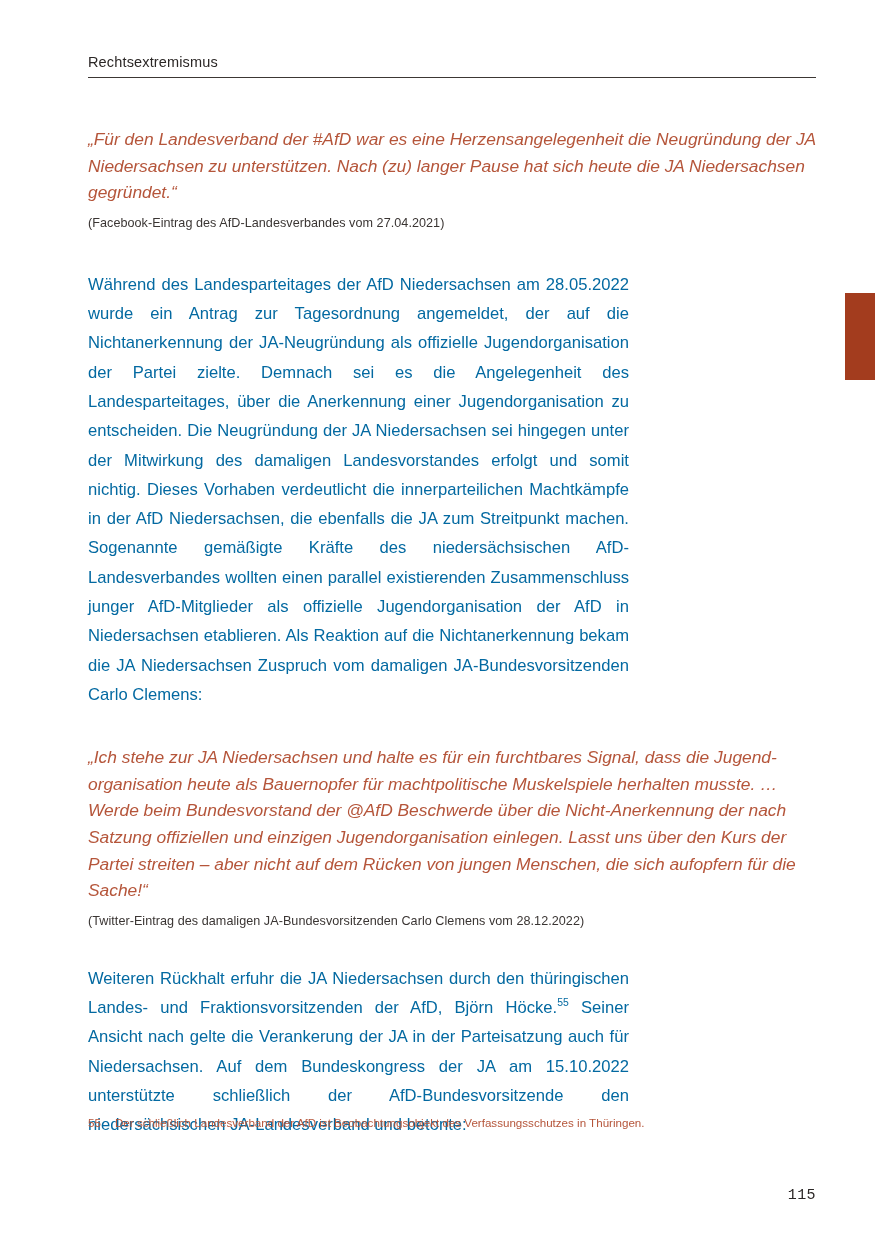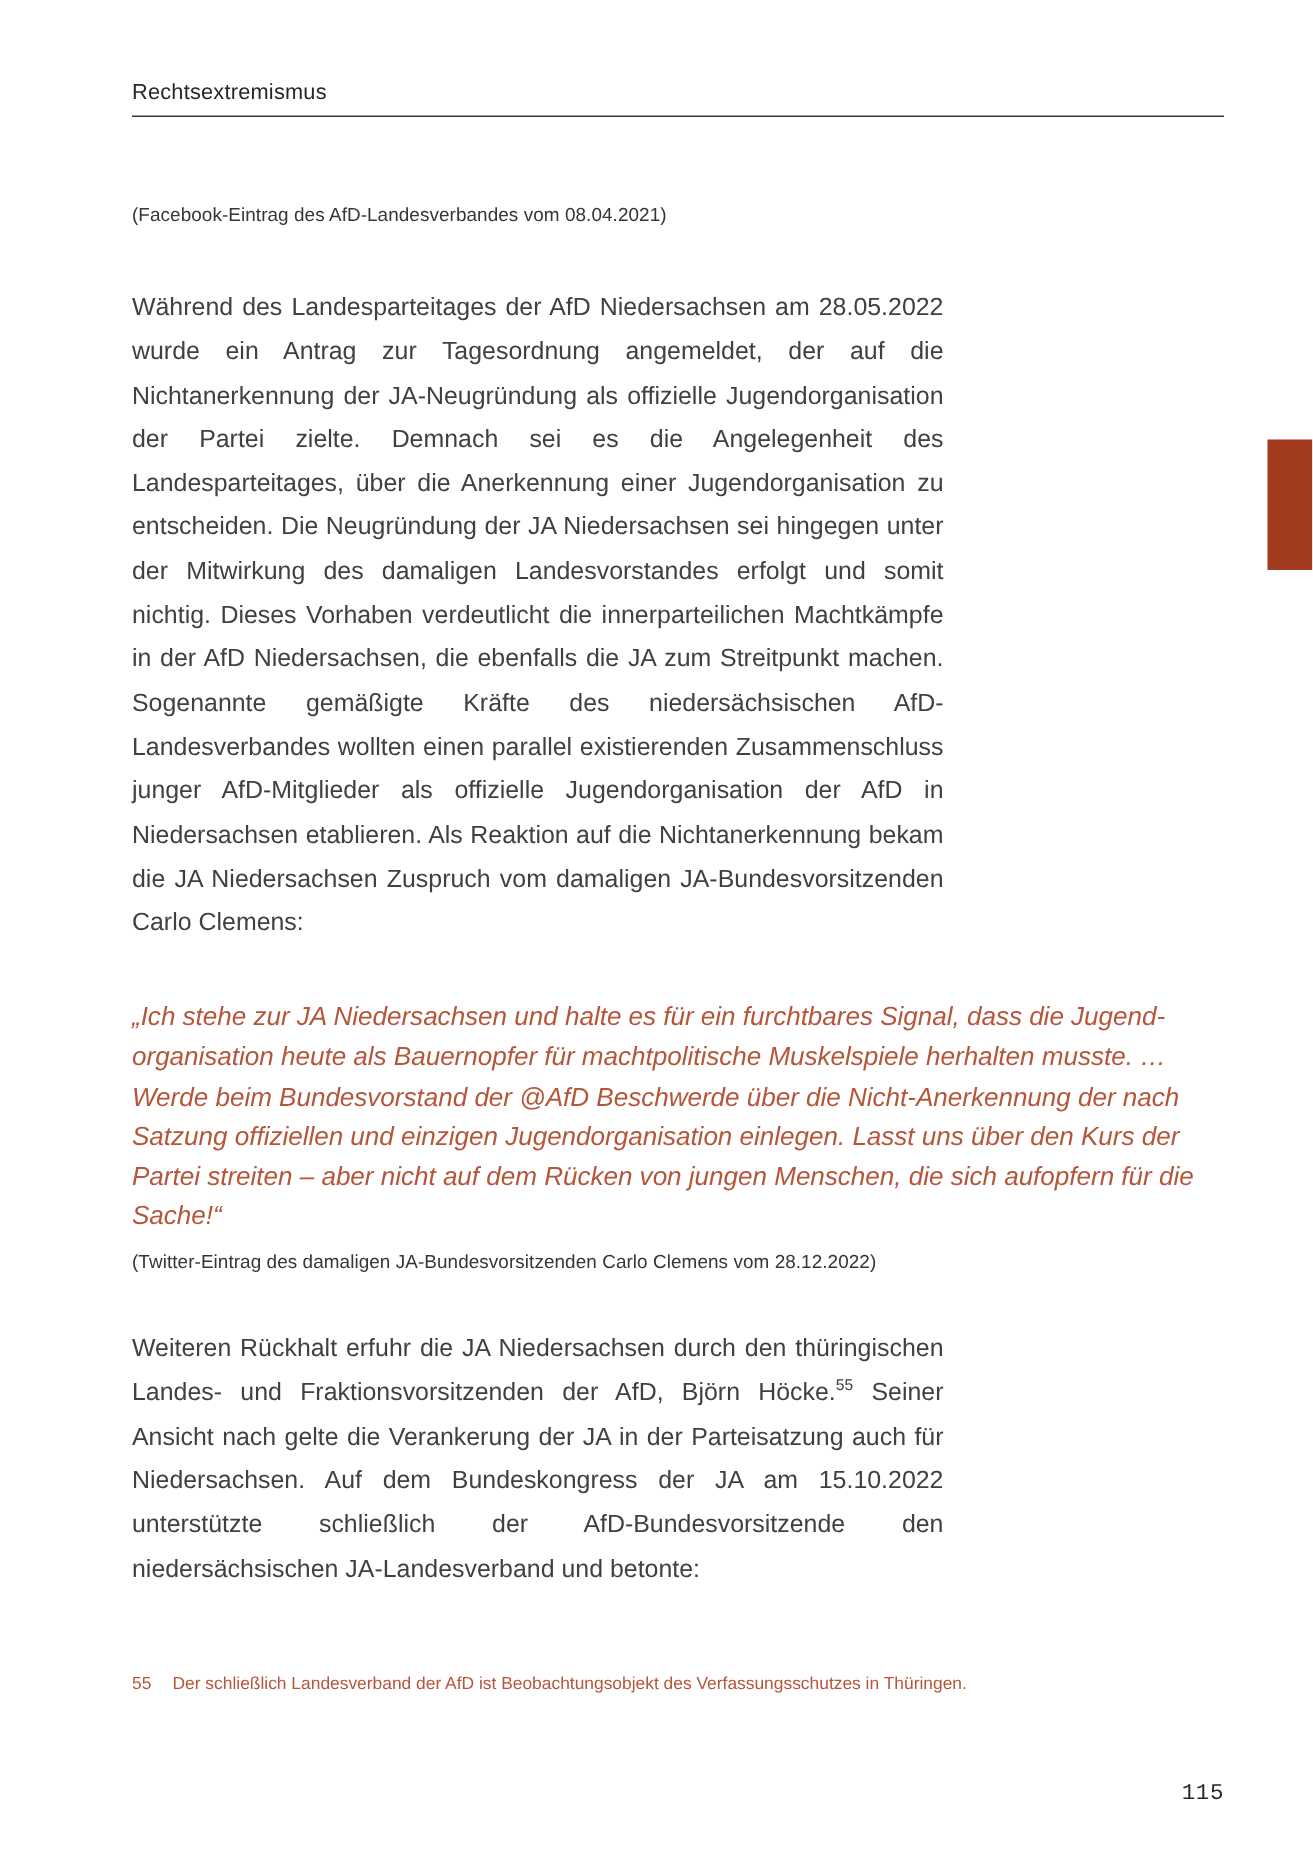--- a/index.html
+++ b/index.html
@@ -79,21 +79,21 @@
 
   
   .body-col {
     width: 541px;
   }
   .body-par {
     font-size: 16.6px;
     line-height: 29.3px;
     text-align: justify;
     text-justify: inter-word;
-    color: #404040;
+    color: #0369a1;
     hyphens: manual;
     letter-spacing: 0.01px;
   }
   .body-par sup {
     font-size: 10.4px;
     vertical-align: super;
     line-height: 0;
   }
 
   .gap-a { height: 38px; }
@@ -137,21 +137,22 @@
 
   <div class="running-head">
     <div class="running-head-text">Rechtsextremismus</div>
     <div class="running-head-rule"></div>
   </div>
 
   <div class="thumb-tab"></div>
 
   <div class="content">
 
-    <div class="quote-source">(Facebook-Eintrag des AfD-Landesverbandes vom 08.04.2021)</div>
+    <div class="pullquote">„Für den Landesverband der #AfD war es eine Herzensangelegenheit die Neugründung der JA Niedersachsen zu unterstützen. Nach (zu) langer Pause hat sich heute die JA Niedersach­sen gegründet.“</div>
+    <div class="quote-source">(Facebook-Eintrag des AfD-Landesverbandes vom 27.04.2021)</div>
 
     <div class="gap-a"></div>
 
     <div class="body-col">
       <p class="body-par" style="margin:0">Während des Landesparteitages der AfD Niedersachsen am 28.05.2022 wurde ein Antrag zur Tagesordnung angemeldet, der auf die Nichtanerkennung der JA-Neugründung als offizielle Jugend­organisation der Partei zielte. Demnach sei es die Angelegenheit des Landesparteitages, über die Anerkennung einer Jugendorganisation zu entscheiden. Die Neugründung der JA Niedersachsen sei hin­gegen unter der Mitwirkung des damaligen Landesvorstandes erfolgt und somit nichtig. Dieses Vorhaben verdeutlicht die inner­parteilichen Machtkämpfe in der AfD Niedersachsen, die ebenfalls die JA zum Streitpunkt machen. Sogenannte gemäßigte Kräfte des niedersächsischen AfD-Landesverbandes wollten einen parallel existierenden Zusammenschluss junger AfD-Mitglieder als offizielle Jugendorganisation der AfD in Niedersachsen etablieren. Als Reaktion auf die Nichtanerkennung bekam die JA Niedersachsen Zuspruch vom damaligen JA-Bundesvorsitzenden Carlo Clemens:</p>
     </div>
 
     <div class="gap-b"></div>
 
     <div class="pullquote">„Ich stehe zur JA Niedersachsen und halte es für ein furchtbares Signal, dass die Jugend­organisation heute als Bauernopfer für machtpolitische Muskelspiele herhalten musste. … Werde beim Bundesvorstand der @AfD Beschwerde über die Nicht-Anerkennung der nach Satzung offiziellen und einzigen Jugendorganisation einlegen. Lasst uns über den Kurs der Partei streiten – aber nicht auf dem Rücken von jungen Menschen, die sich aufopfern für die Sache!“</div>

